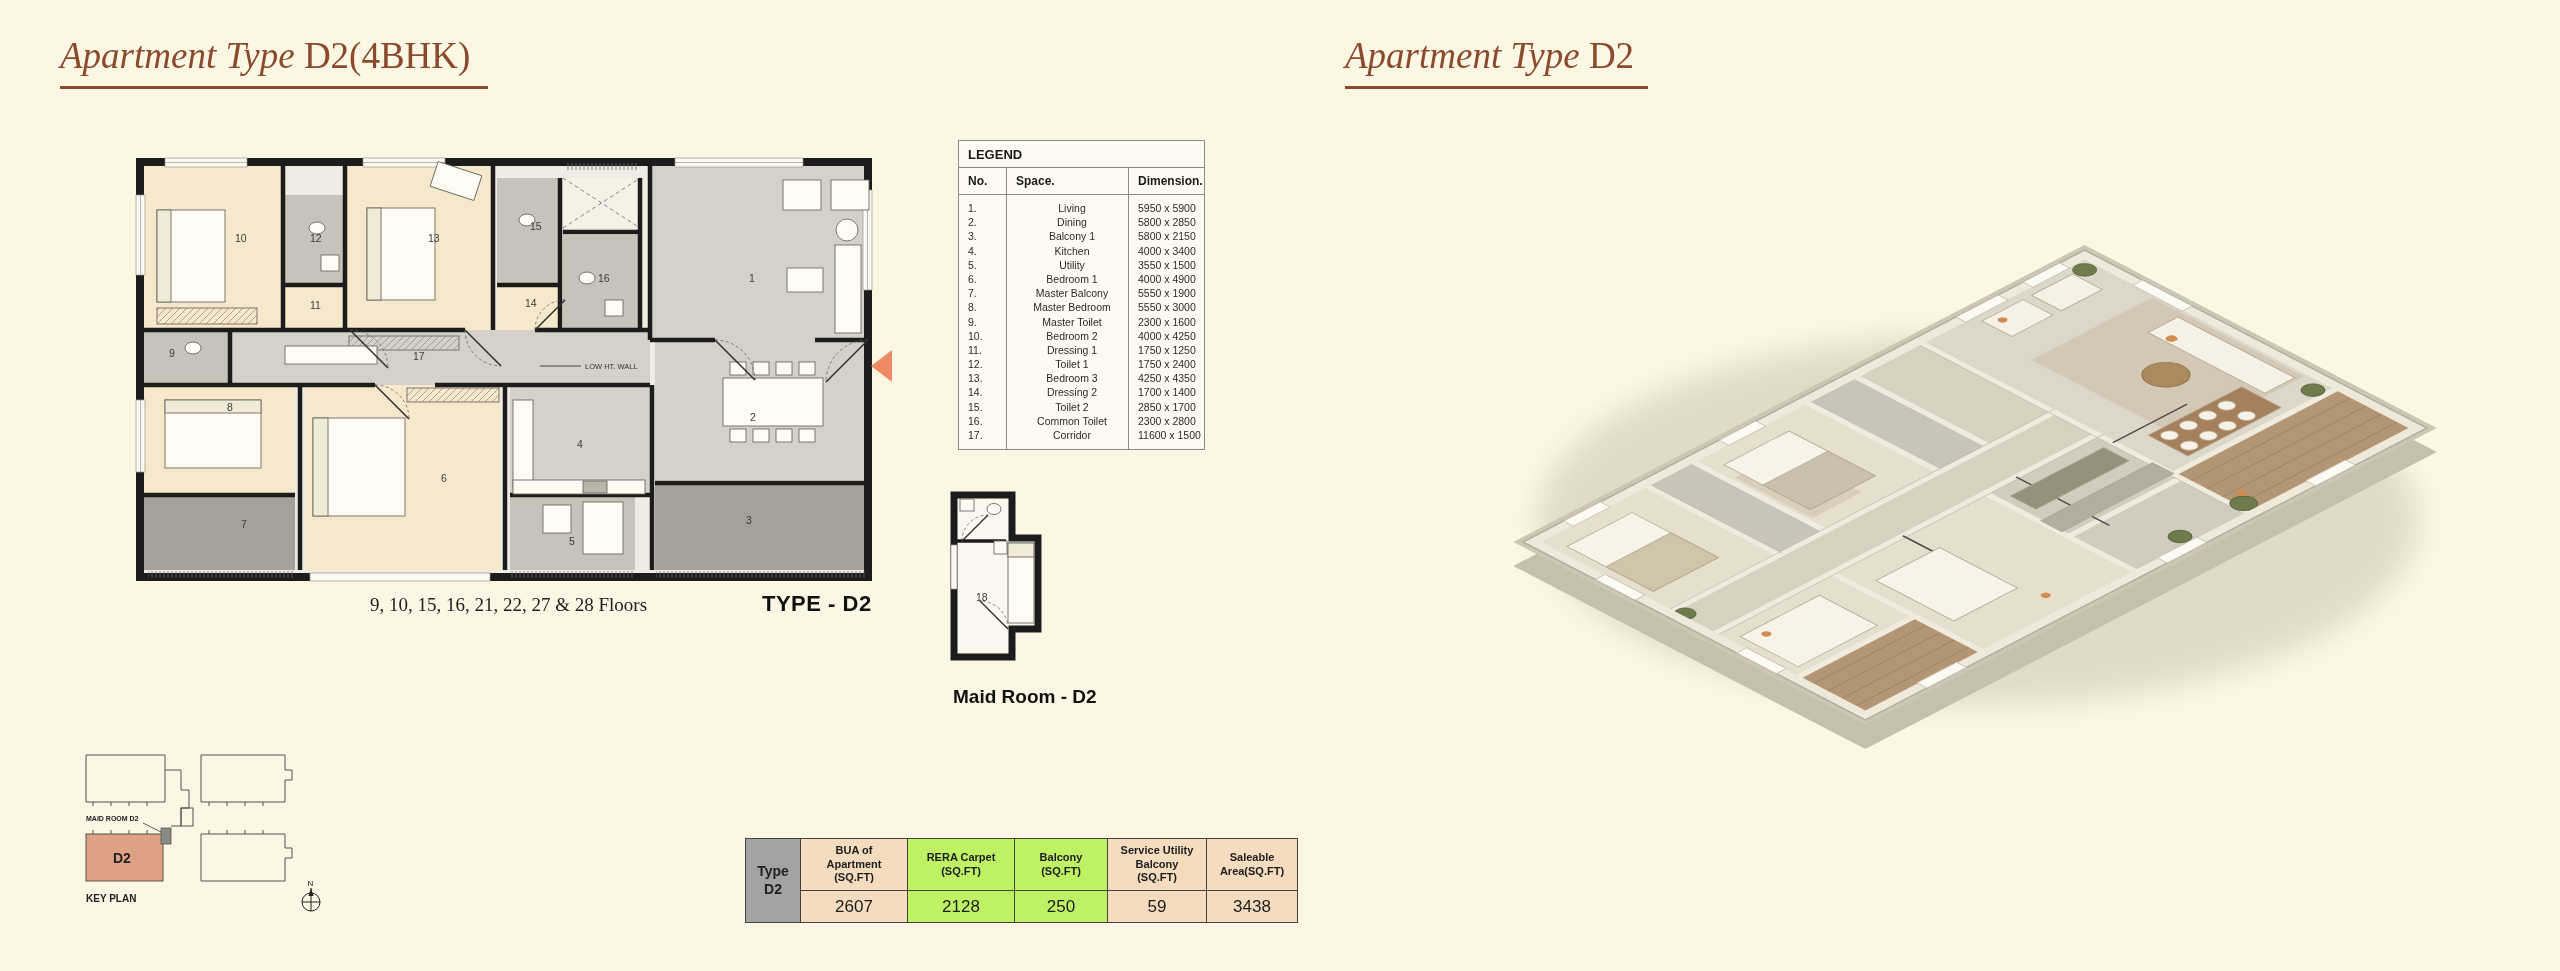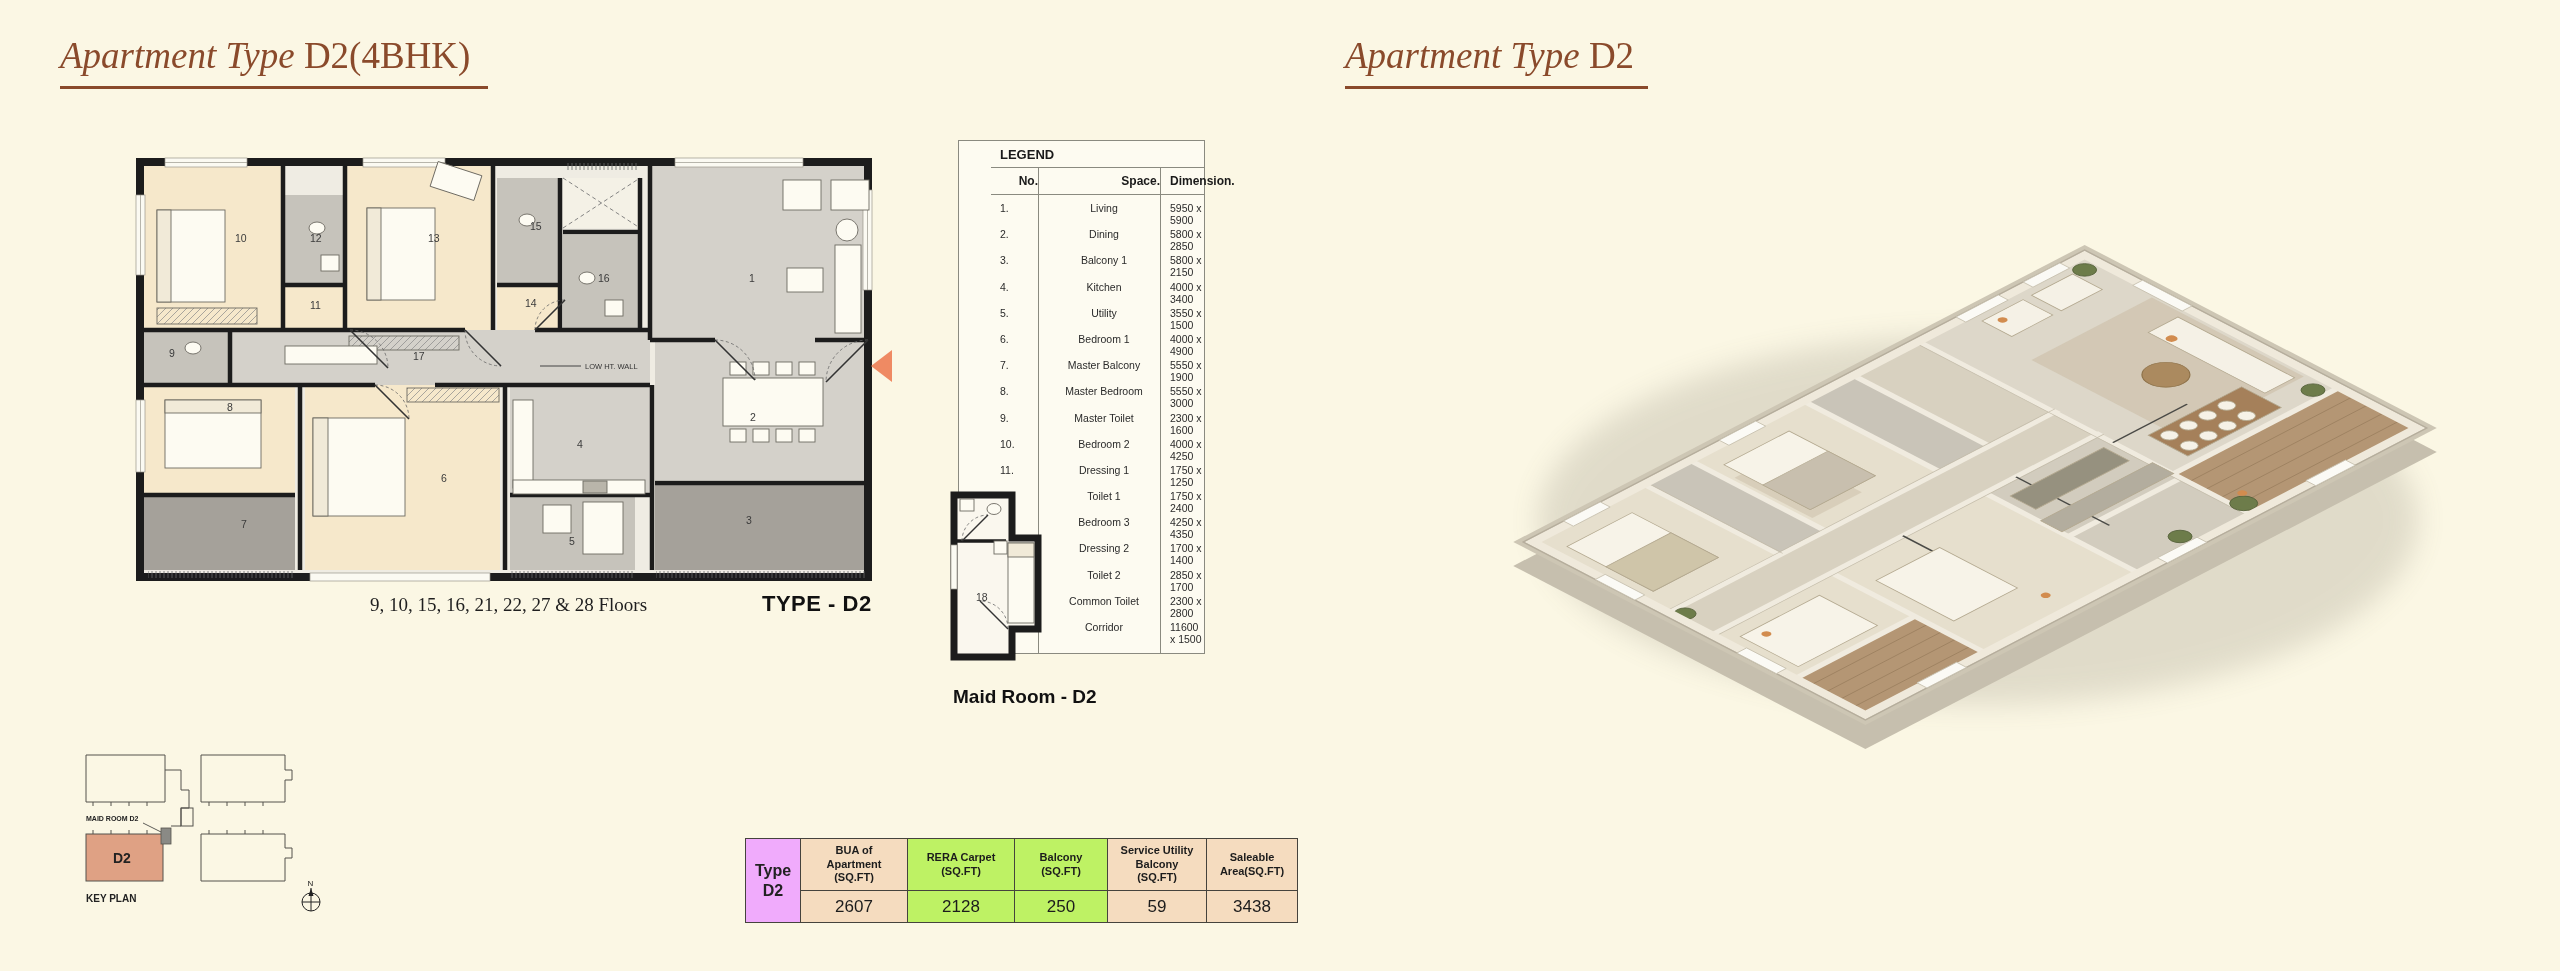--- a/index.html
+++ b/index.html
@@ -8,36 +8,36 @@
   .abs{position:absolute;}
   
   .sect-title{font-family:"Liberation Serif",serif;font-size:37px;color:#8a4a2b;white-space:nowrap;text-align:center;}
   .sect-title .em{font-style:italic;}
   .underline{height:3px;background:#8a4a2b;}
   
   .floors-note{font-family:"Liberation Serif",serif;font-size:19px;color:#1f1f1f;}
   .type-label{font-size:22px;font-weight:bold;color:#111;letter-spacing:.5px;}
   .maid-caption{font-size:19px;font-weight:bold;color:#111;}
   
-  .legend-box{width:247px;background:#fdfbf1;border:1px solid #8a8a80;box-sizing:border-box;padding-left:32px;}
+  .legend-box{width:247px;background:#fdfbf1;border:1px solid #8a8a80;box-sizing:border-box;}
   .legend-title{font-size:13px;font-weight:bold;color:#1a1a1a;padding:6px 0 5px 9px;
                 border-bottom:1px solid #8a8a80;}
   .legend-table{border-collapse:collapse;width:100%;table-layout:fixed;}
-  .legend-table th{font-size:12px;font-weight:bold;text-align:right;color:#1a1a1a;
+  .legend-table th{font-size:12px;font-weight:bold;text-align:left;color:#1a1a1a;
                    padding:6px 0 6px 9px;border-bottom:1px solid #8a8a80;}
   .legend-table td{font-size:10.5px;color:#2a2a2a;padding:1.1px 0 1.1px 9px;vertical-align:top;}
   .col-no{width:38px;border-right:1px solid #8a8a80;}
   .col-space{width:112px;border-right:1px solid #8a8a80;text-align:center;}
   .col-dim{width:auto;}
   .legend-table tr:first-child td{padding-top:7px;}
   .legend-table tr:last-child td{padding-bottom:8px;}
   
   .area-table{border-collapse:collapse;}
   .area-table td,.area-table th{border:1.6px solid #45433d;text-align:center;vertical-align:middle;}
-  .area-table .type-cell{background:#f0abfc;font-size:16px;font-weight:bold;width:52px;line-height:1.25;}
+  .area-table .type-cell{background:#a3a3a3;font-size:14px;font-weight:bold;width:52px;line-height:1.25;}
   .area-table .hdr{font-size:11px;font-weight:bold;color:#1c1c1c;white-space:pre-line;
                    height:47px;padding:2px 5px;line-height:1.25;}
   .area-table .val{font-size:17px;color:#1c1c1c;height:29px;}
   .tone-peach{background:#f5dcbf;}
   .tone-blue{background:#bef264;}
   
   text{font-family:"Liberation Sans",sans-serif;}
   .room-no{font-size:10.5px;fill:#3b3b3b;}
   .tiny-note{font-size:7.5px;fill:#333;}
 </style>

